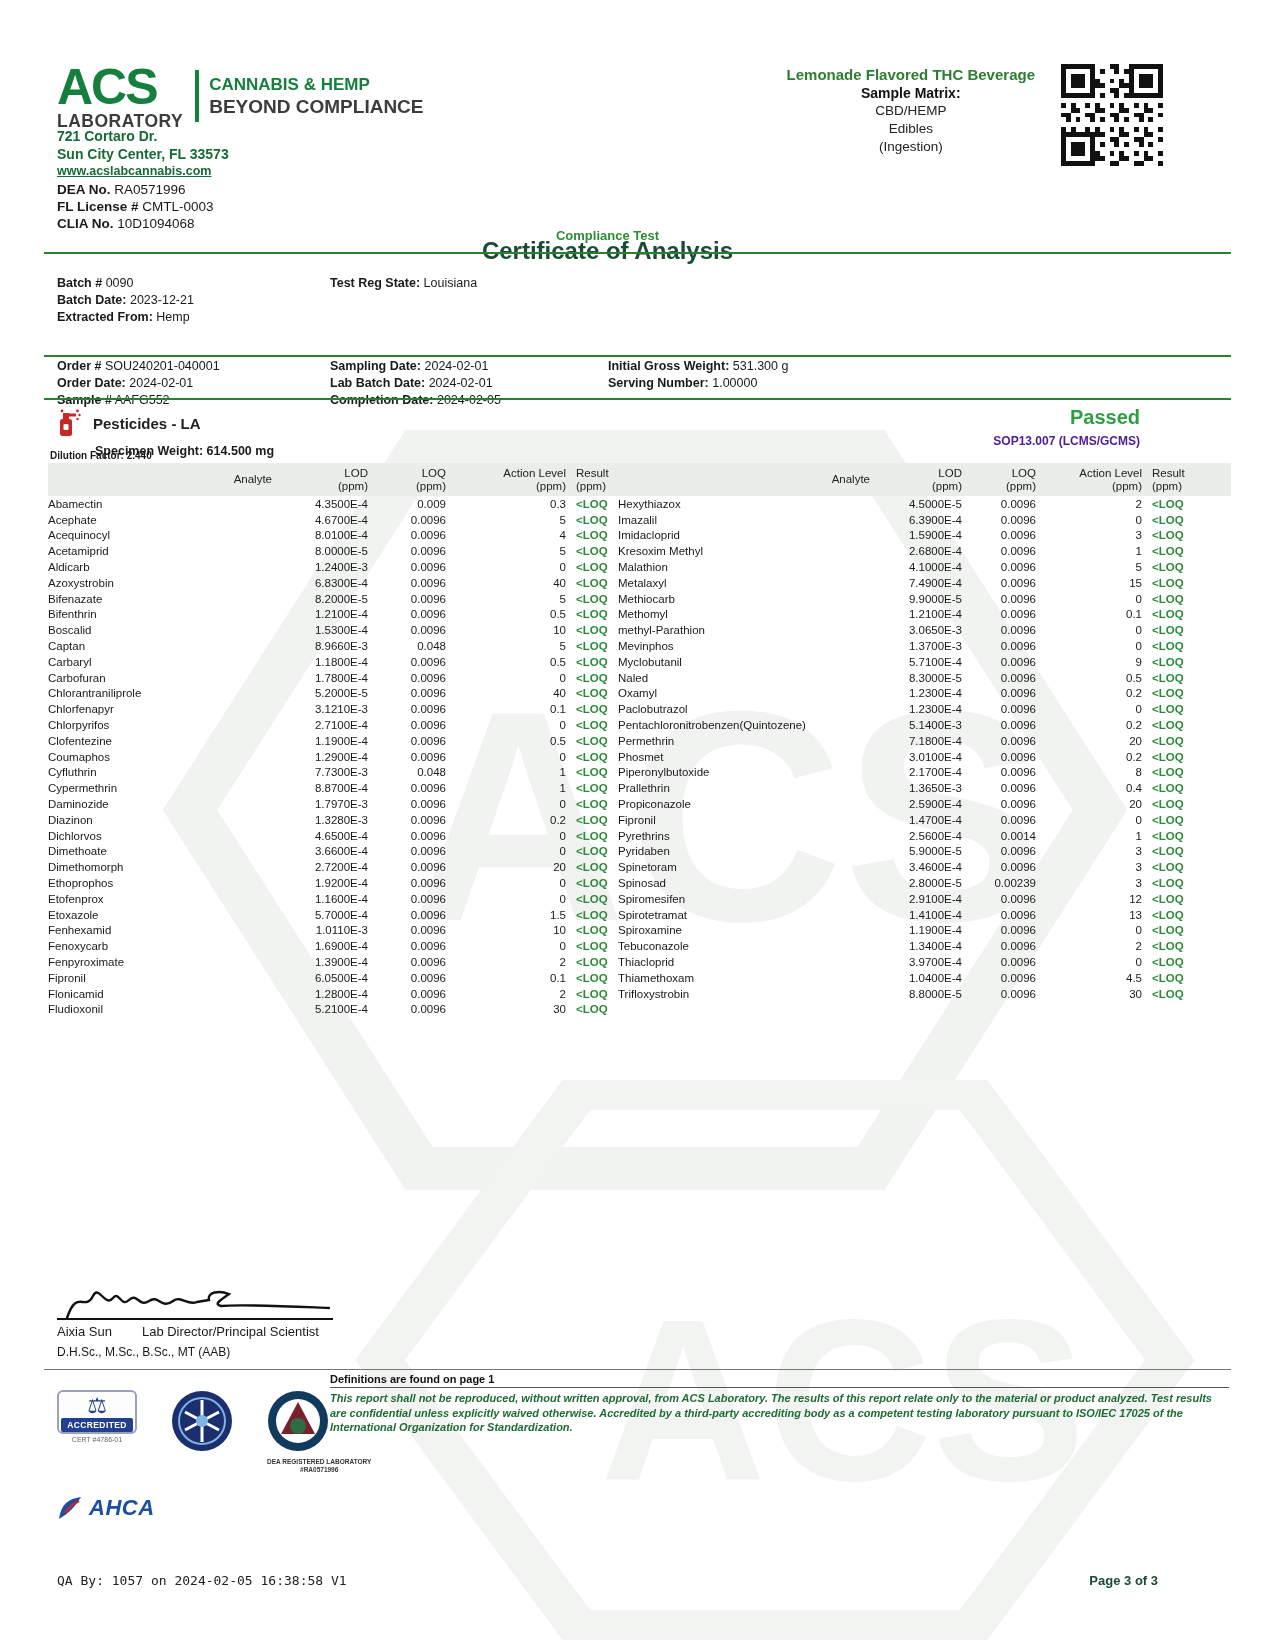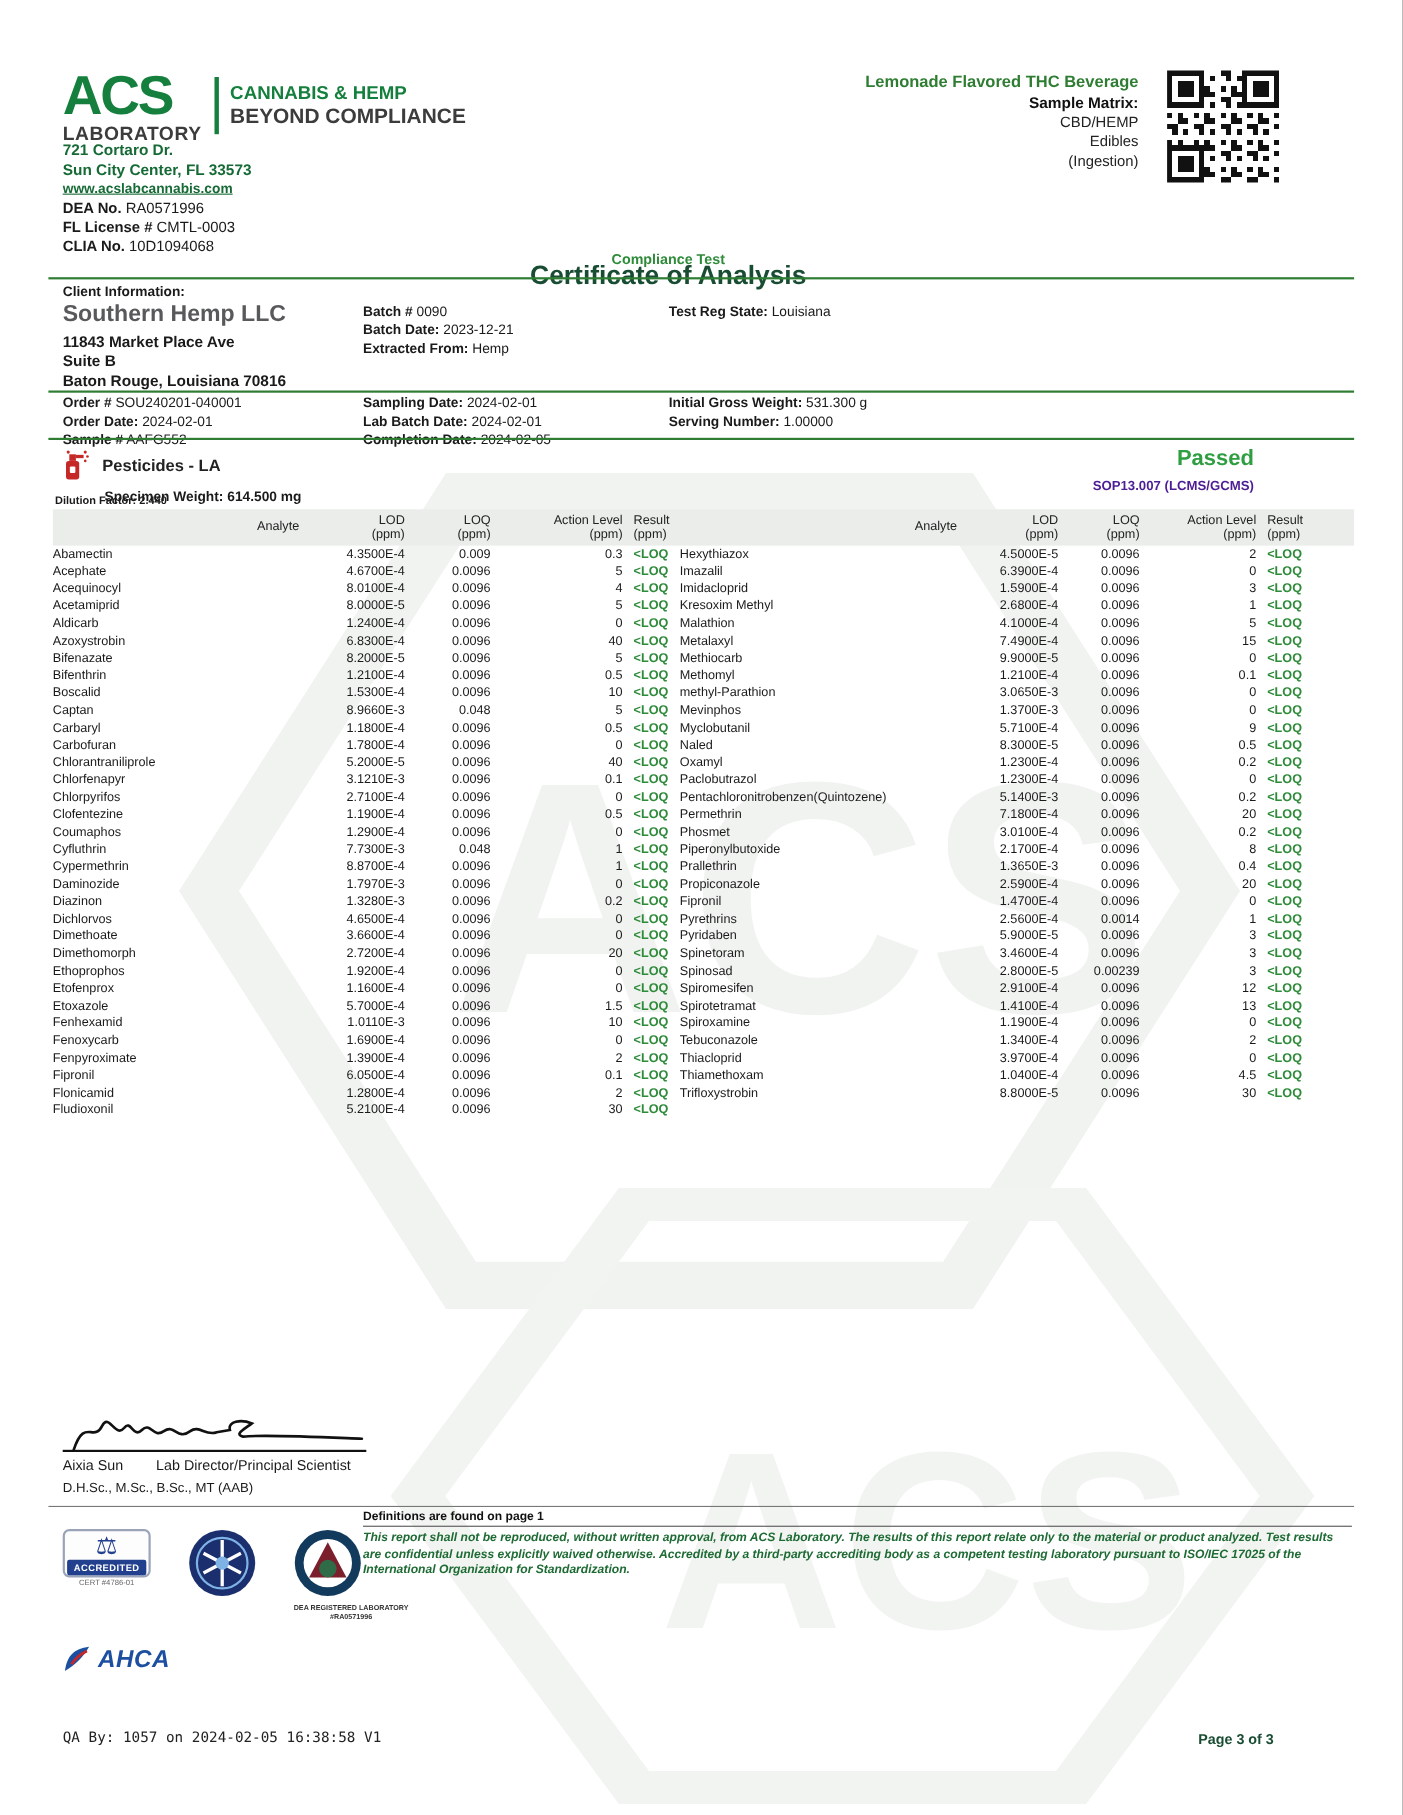--- a/index.html
+++ b/index.html
@@ -20,21 +20,21 @@
   .logo-lab { font-size:17.5px; font-weight:700; color:#3c3c3c; letter-spacing:.5px; margin-top:1px;}
   .logo-div { width:4px; height:52px; margin:0 10px 0 12px; }
   .tagline { display:flex; flex-direction:column; line-height:1.25; }
   .tag1 { font-size:17px; font-weight:700; }
   .tag2 { font-size:19px; font-weight:700; color:#3c3c3c; }
   .addr { position:absolute; top:128px; left:57px; font-size:14px; font-weight:700; line-height:17.5px; }
   .addr .url { text-decoration:underline; font-size:12.5px; }
   .ids { position:absolute; top:181px; left:57px; font-size:13.5px; line-height:17px; }
   .ids b { font-weight:700; }
 
-  .product { position:absolute; top:66px; right:240px; text-align:right; line-height:18px; }
+  .product { position:absolute; top:66px; right:240px; text-align:center; line-height:18px; }
   .product .pname { font-size:15px; font-weight:700; }
   .product .matrix-label { font-size:14px; font-weight:700; color:#111; }
   .product .mline { font-size:13.5px; color:#222; }
   .qr { position:absolute; top:64px; right:112px; width:102px; height:102px; }
 
   .coa-title { position:absolute; top:217px; left:0; right:60px; text-align:center;
                font-size:24px; font-weight:800;margin-top:20px; }
   .coa-sub   { position:absolute; top:228px; left:0; right:60px; text-align:center;
                font-size:13px; font-weight:700; }
 
@@ -353,29 +353,20 @@
         <rect x="16" y="20" width="1" height="1" fill="#111"></rect>
         <rect x="20" y="20" width="1" height="1" fill="#111"></rect>
       </svg>
 
     <div class="coa-title" style="color:#194d33;">Certificate of Analysis</div>
     <div class="coa-sub" style="color:#2e8b3a;">Compliance Test</div>
 
     <div class="hr-green-1" style="background:#2e7d32;"></div>
 
     <div class="client-grid">
-      <div>
-        <div class="ci-label">Client Information:</div>
-        <div class="client-name">Southern Hemp LLC</div>
-        <div class="client-addr">
-          <div>11843 Market Place Ave</div>
-          <div>Suite B</div>
-          <div>Baton Rouge, Louisiana 70816</div>
-        </div>
-      </div>
       <div class="kv pad-top-batch">
         <div><b>Batch #</b> <span>0090</span></div>
         <div><b>Batch Date:</b> <span>2023-12-21</span></div>
         <div><b>Extracted From:</b> <span>Hemp</span></div>
       </div>
       <div class="kv pad-top-batch">
         <div><b>Test Reg State:</b> <span>Louisiana</span></div>
       </div>
     </div>
 
@@ -475,21 +466,21 @@
             </div>
             <div class="trow">
               <div class="td-analyte">Acetamiprid</div>
               <div class="td-num">8.0000E-5</div>
               <div class="td-num">0.0096</div>
               <div class="td-num">5</div>
               <div class="td-res" style="color: rgb(46, 139, 58);">&lt;LOQ</div>
             </div>
             <div class="trow">
               <div class="td-analyte">Aldicarb</div>
-              <div class="td-num">1.2400E-4</div>
+              <div class="td-num">1.2400E-3</div>
               <div class="td-num">0.0096</div>
               <div class="td-num">0</div>
               <div class="td-res" style="color: rgb(46, 139, 58);">&lt;LOQ</div>
             </div>
             <div class="trow">
               <div class="td-analyte">Azoxystrobin</div>
               <div class="td-num">6.8300E-4</div>
               <div class="td-num">0.0096</div>
               <div class="td-num">40</div>
               <div class="td-res" style="color: rgb(46, 139, 58);">&lt;LOQ</div>

